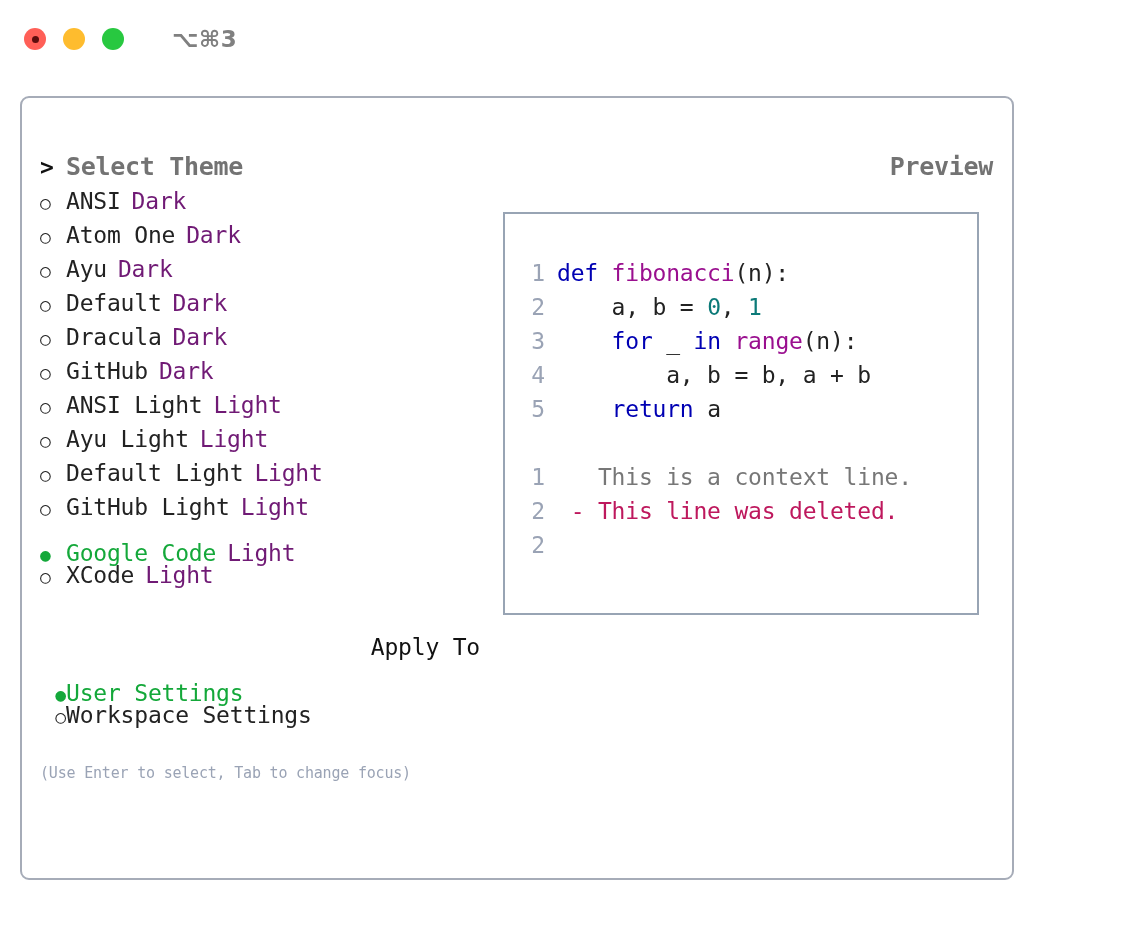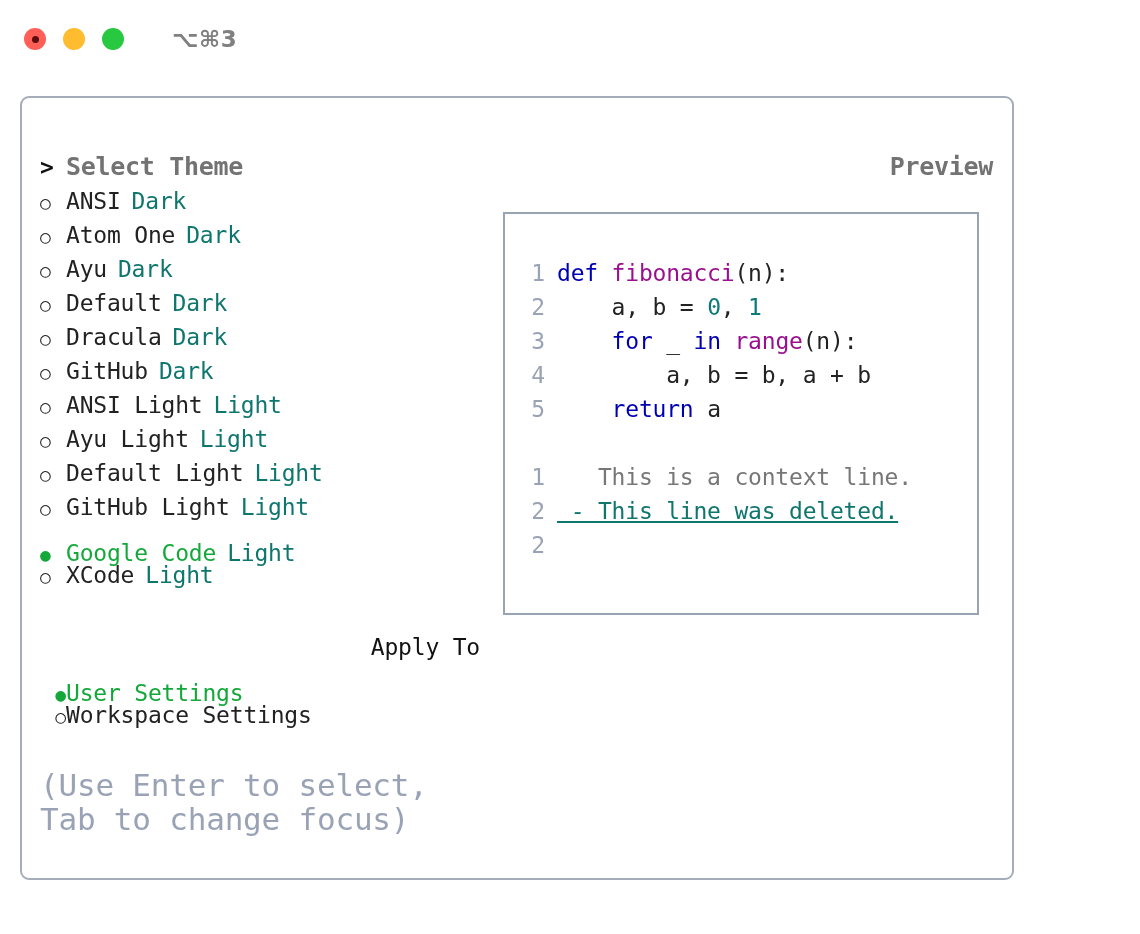--- a/index.html
+++ b/index.html
@@ -117,39 +117,39 @@
     width: 26px;
     flex: 0 0 26px;
     font-size: 18px;
     color: #222222;
     display: inline-block;
   }
   .opt-row.selected .opt-marker { color: #14a83a; }
   .opt-label { color: #222222; }
   .opt-row.selected .opt-label { color: #14a83a; margin-top: 12px; }
   .opt-tag {
-    color: #0f766e;
+    color: #701a75;
     margin-left: 11px;
     text-align: right;
   }
   .opt-row.header-row .opt-marker { color: #111111; font-size: 23px; font-weight: bold; }
 
   #apply-section { margin-top: 38px; text-align: right; }
   #apply-heading {
     font-size: 23px;
     color: #111111;
     line-height: 34px;
     padding-left: 26px;
     white-space: pre;
     letter-spacing: -0.2px;
   }
 
   #hint-text {
-    margin-top: 36px;
-    font-size: 31px;
+    margin-top: 24px;
+    font-size: 15px;
     color: #9aa3b5;
     line-height: 34px;
     width: 420px;
     white-space: pre-wrap;
     letter-spacing: -0.2px;
   }
 
   
   #preview-column {
     position: absolute;
@@ -189,21 +189,21 @@
     padding-right: 12px;
   }
   .code-text { white-space: pre; text-align: center; }
   .spacer-line { height: 34px; }
 
   .tok-kw   { color: #0000b3; }
   .tok-fn   { color: #9a0f8f; }
   .tok-num  { color: #0c7a78; }
   .tok-plain{ color: #222222; }
   .tok-ctx  { color: #777777; }
-  .tok-del  { color: #0f766e; text-decoration: underline; }
+  .tok-del  { color: #be185d; }
   .tok-add  { color: #00cc22; }
 </style>
 </head>
 <body>
 
 <div id="app-window">
 
   <div id="titlebar">
     <div class="traffic-lights">
       <span class="light close"></span>

